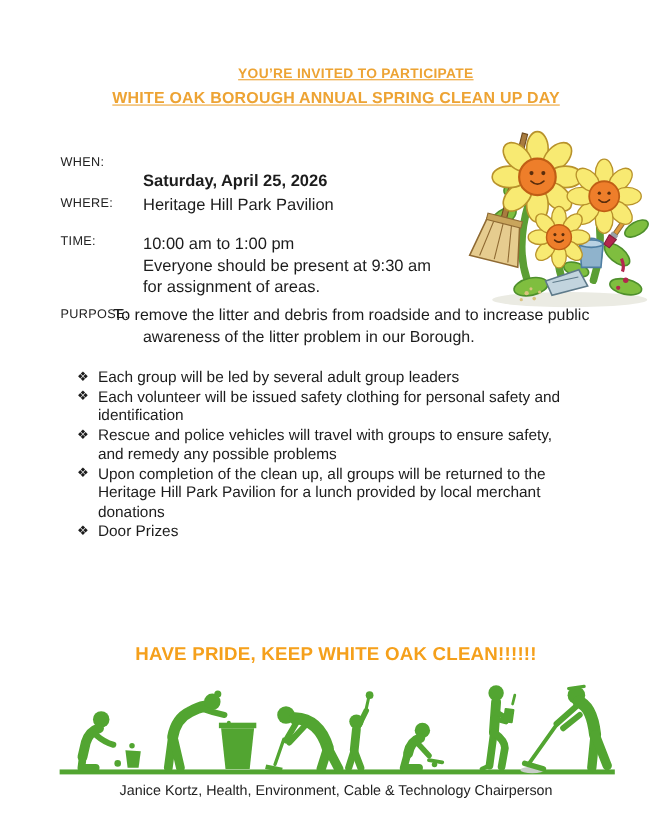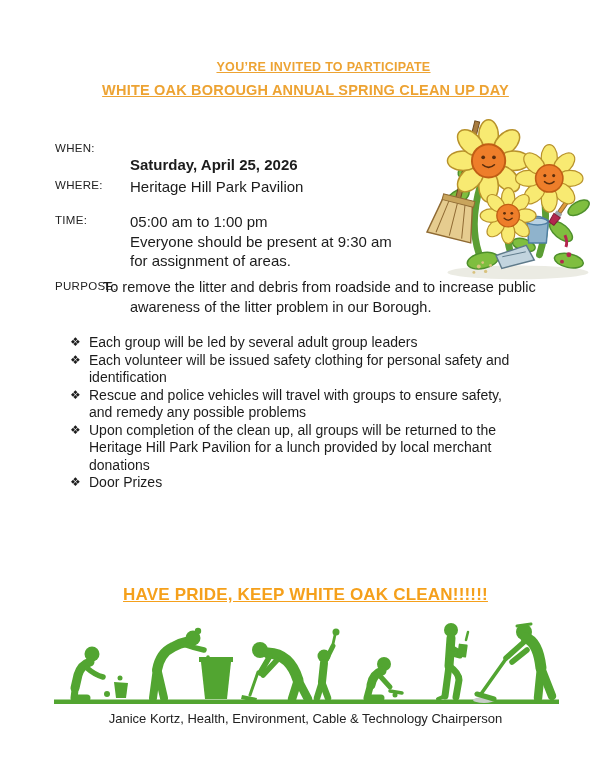--- a/index.html
+++ b/index.html
@@ -26,21 +26,21 @@
   
   .bullets { position:absolute; top:334px; left:70px; }
   .bullet { display:flex; align-items:flex-start; }
   .bullet-glyph { width:19px; flex:0 0 19px; font-size:12px; line-height:17.5px; color:#1c1c1c; }
   .bullet-text { font-size:14px; line-height:17.5px; white-space:pre; }
 
   
   .closing-paragraph { position:absolute; top:519px; left:0; right:0; text-align:center;
                        font-size:12.8px; line-height:17px; white-space:pre-wrap; color:#1c1c1c; }
   .slogan { position:absolute; top:585px; left:0; right:0; text-align:center;
-            font-size:17px; font-weight:bold; color:#f5a01b; text-decoration:underline; letter-spacing:.2px; }
+            font-size:17px; font-weight:bold; color:#f5a01b; letter-spacing:.2px; }
 
   
   .flowers-art { position:absolute; left:422px; top:112px; }
   .silhouette-art { position:absolute; left:54px; top:610px; }
 
   
   .footer-credit { position:absolute; top:711px; left:0; right:0; text-align:center; font-size:13px; color:#222; }
 </style>
 </head>
 <body>
@@ -160,21 +160,21 @@
   <div class="row row-when">
     <span class="lbl">WHEN:</span>
     <span class="val val-bold">Saturday, April 25, 2026</span>
   </div>
   <div class="row row-where">
     <span class="lbl">WHERE:</span>
     <span class="val">Heritage Hill Park Pavilion</span>
   </div>
   <div class="row row-time">
     <span class="lbl">TIME:</span>
-    <span class="val">05:00 am to 1:00 pm
+    <span class="val">10:00 am to 1:00 pm
 Everyone should be present at 9:30 am
 for assignment of areas.</span>
   </div>
   <div class="row row-purpose">
     <span class="lbl">PURPOSE:</span>
     <div class="purpose-val">To remove the litter and debris from roadside and to increase public
 awareness of the litter problem in our Borough.</div>
   </div>
 
   <div class="bullets">

